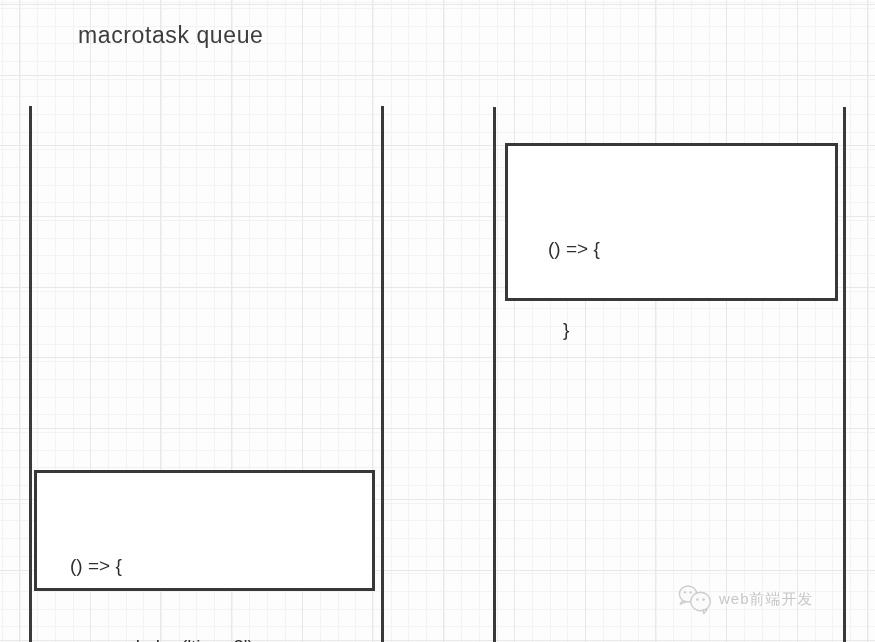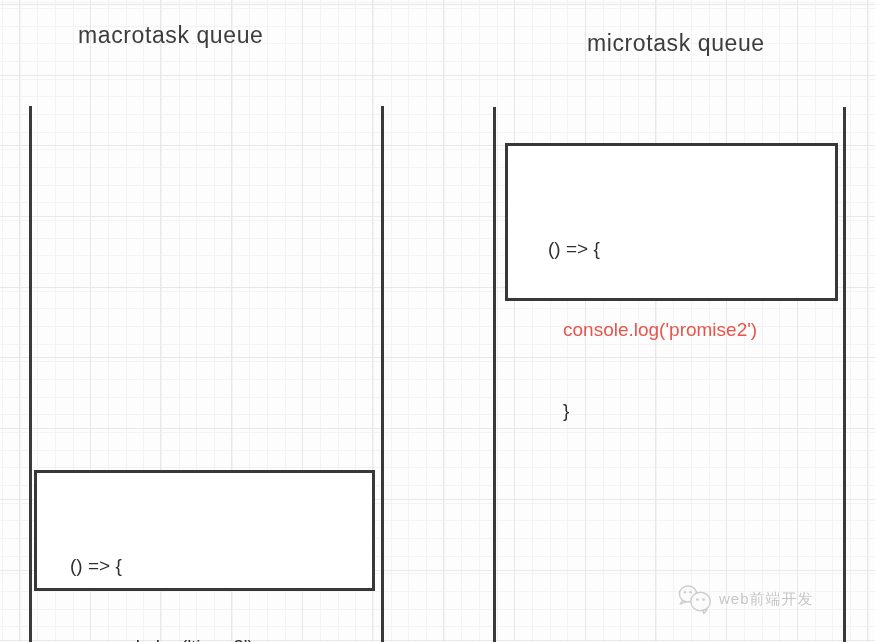--- a/index.html
+++ b/index.html
@@ -84,40 +84,38 @@
     white-space: nowrap;
   }
   .watermark svg { display: block; opacity: 0.75; }
 </style>
 </head>
 <body>
 
 <div class="canvas">
 
   <div class="queue-title macro">macrotask queue</div>
-  <div class="queue-title micro">microtask queue</div>
 
   <div class="wall" style="left:29px"></div>
   <div class="wall" style="left:381px"></div>
 
   <div class="wall" style="left:493px; top:107px"></div>
   <div class="wall" style="left:843px; top:107px"></div>
 
   <div class="task-box macro">
     <div class="code">
       <div class="code-line">() =&gt; {</div>
       <div class="code-line indent">console.log('timer2')</div>
       
     </div>
   </div>
 
   <div class="task-box micro">
     <div class="code">
       <div class="code-line">() =&gt; {</div>
-      <div class="code-line indent highlight">console.log('promise2')</div>
       <div class="code-line indent">}</div>
     </div>
   </div>
 
   <div class="watermark">
     <svg width="38" height="32" viewBox="0 0 38 32">
       <g fill="#fbfbfb" stroke="#bdbdbd" stroke-width="1.4">
         <ellipse cx="12" cy="11" rx="8.6" ry="8"></ellipse>
         <path d="M6.5 17.5 L4.2 21.2 L9.5 19.2 Z" stroke-linejoin="round"></path>
         <ellipse cx="24.5" cy="18.5" rx="9.8" ry="9.2"></ellipse>

